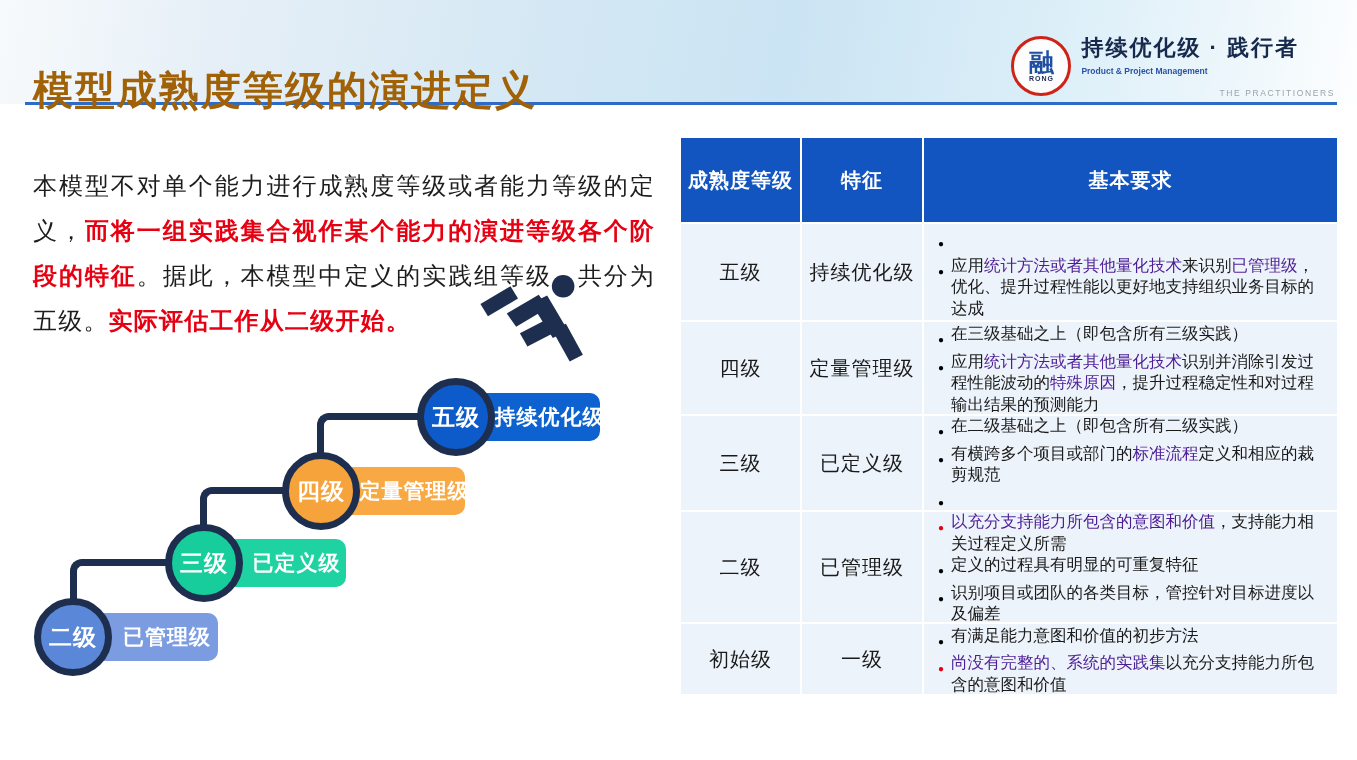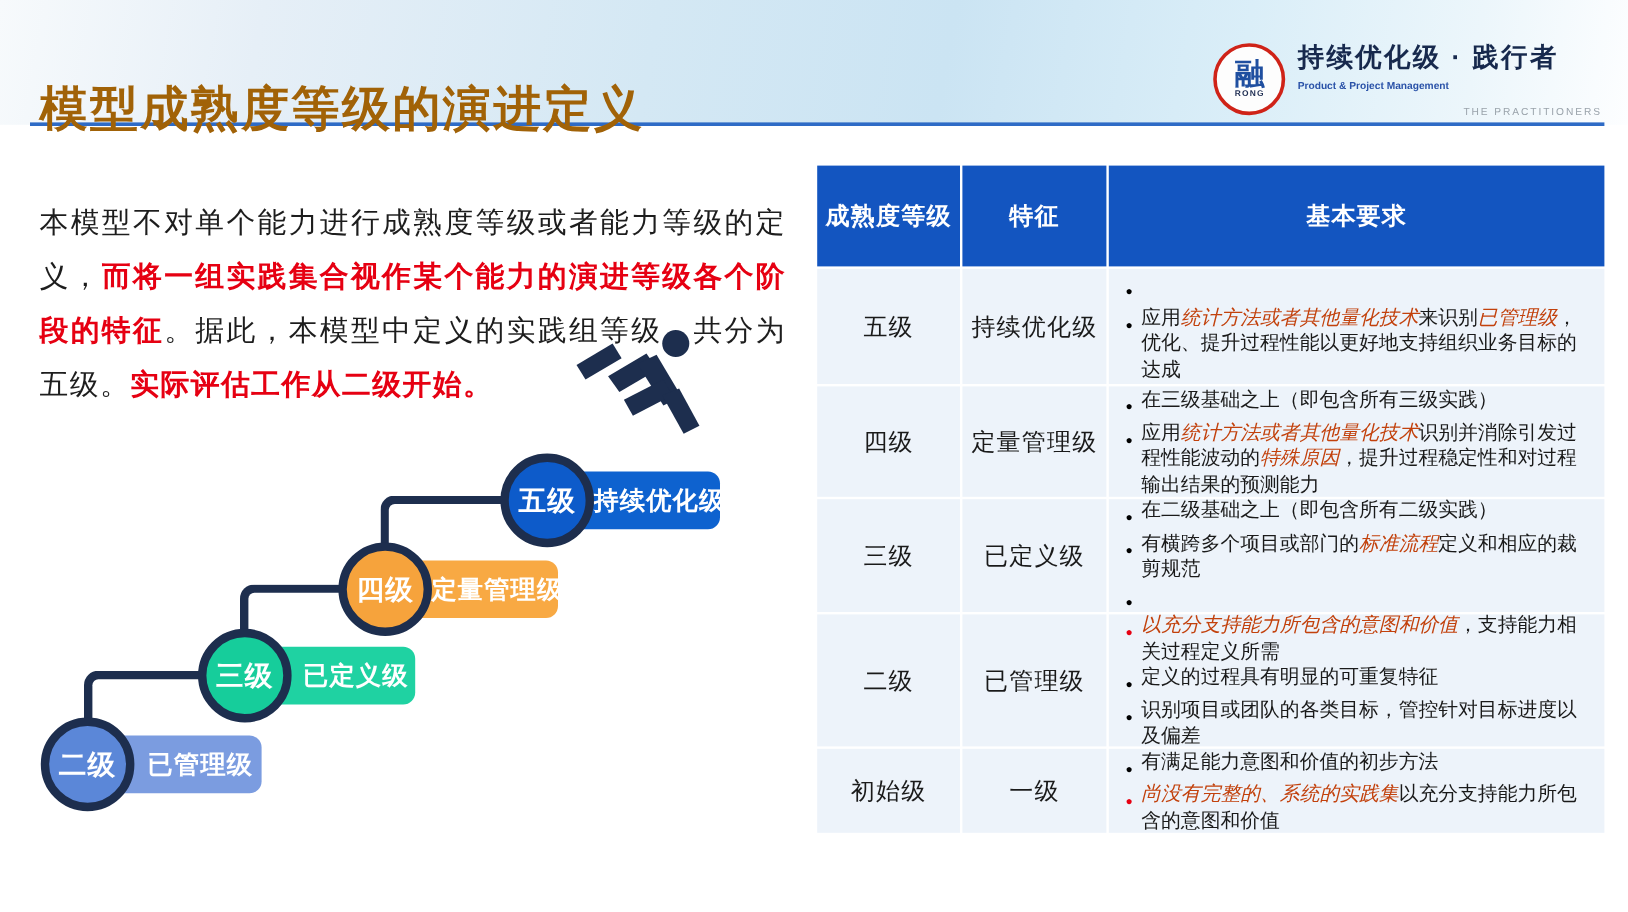--- a/index.html
+++ b/index.html
@@ -56,21 +56,21 @@
           gap:2px;background:#ffffff;}
   .hcell{background:#1355c0;color:#ffffff;font-weight:bold;font-size:20px;letter-spacing:1px;
          display:flex;align-items:center;justify-content:center;}
   .tcell{background:#edf3fa;color:#1a1a1a;}
   .tc-center{display:flex;align-items:center;justify-content:center;font-size:20px;letter-spacing:1px;}
   .req{padding:8px 10px 6px 14px;font-size:16.5px;line-height:21.5px;display:flex;
        flex-direction:column;justify-content:center;box-sizing:border-box;}
   .bullet{display:flex;}
   .dot{font-size:10px;margin:6px 7px 0 0;color:#000;flex:none;}
   .dot.red{color:#e60012;}
-  .req .em{color:#c2410c;font-style:italic;}
+  .req .em{color:#4c1d95;}
 </style>
 </head>
 <body>
 
 <div class="slide">
 
   <div class="band"></div>
   <div class="underline"></div>
   <h1 class="title">模型成熟度等级的演进定义</h1>
 

